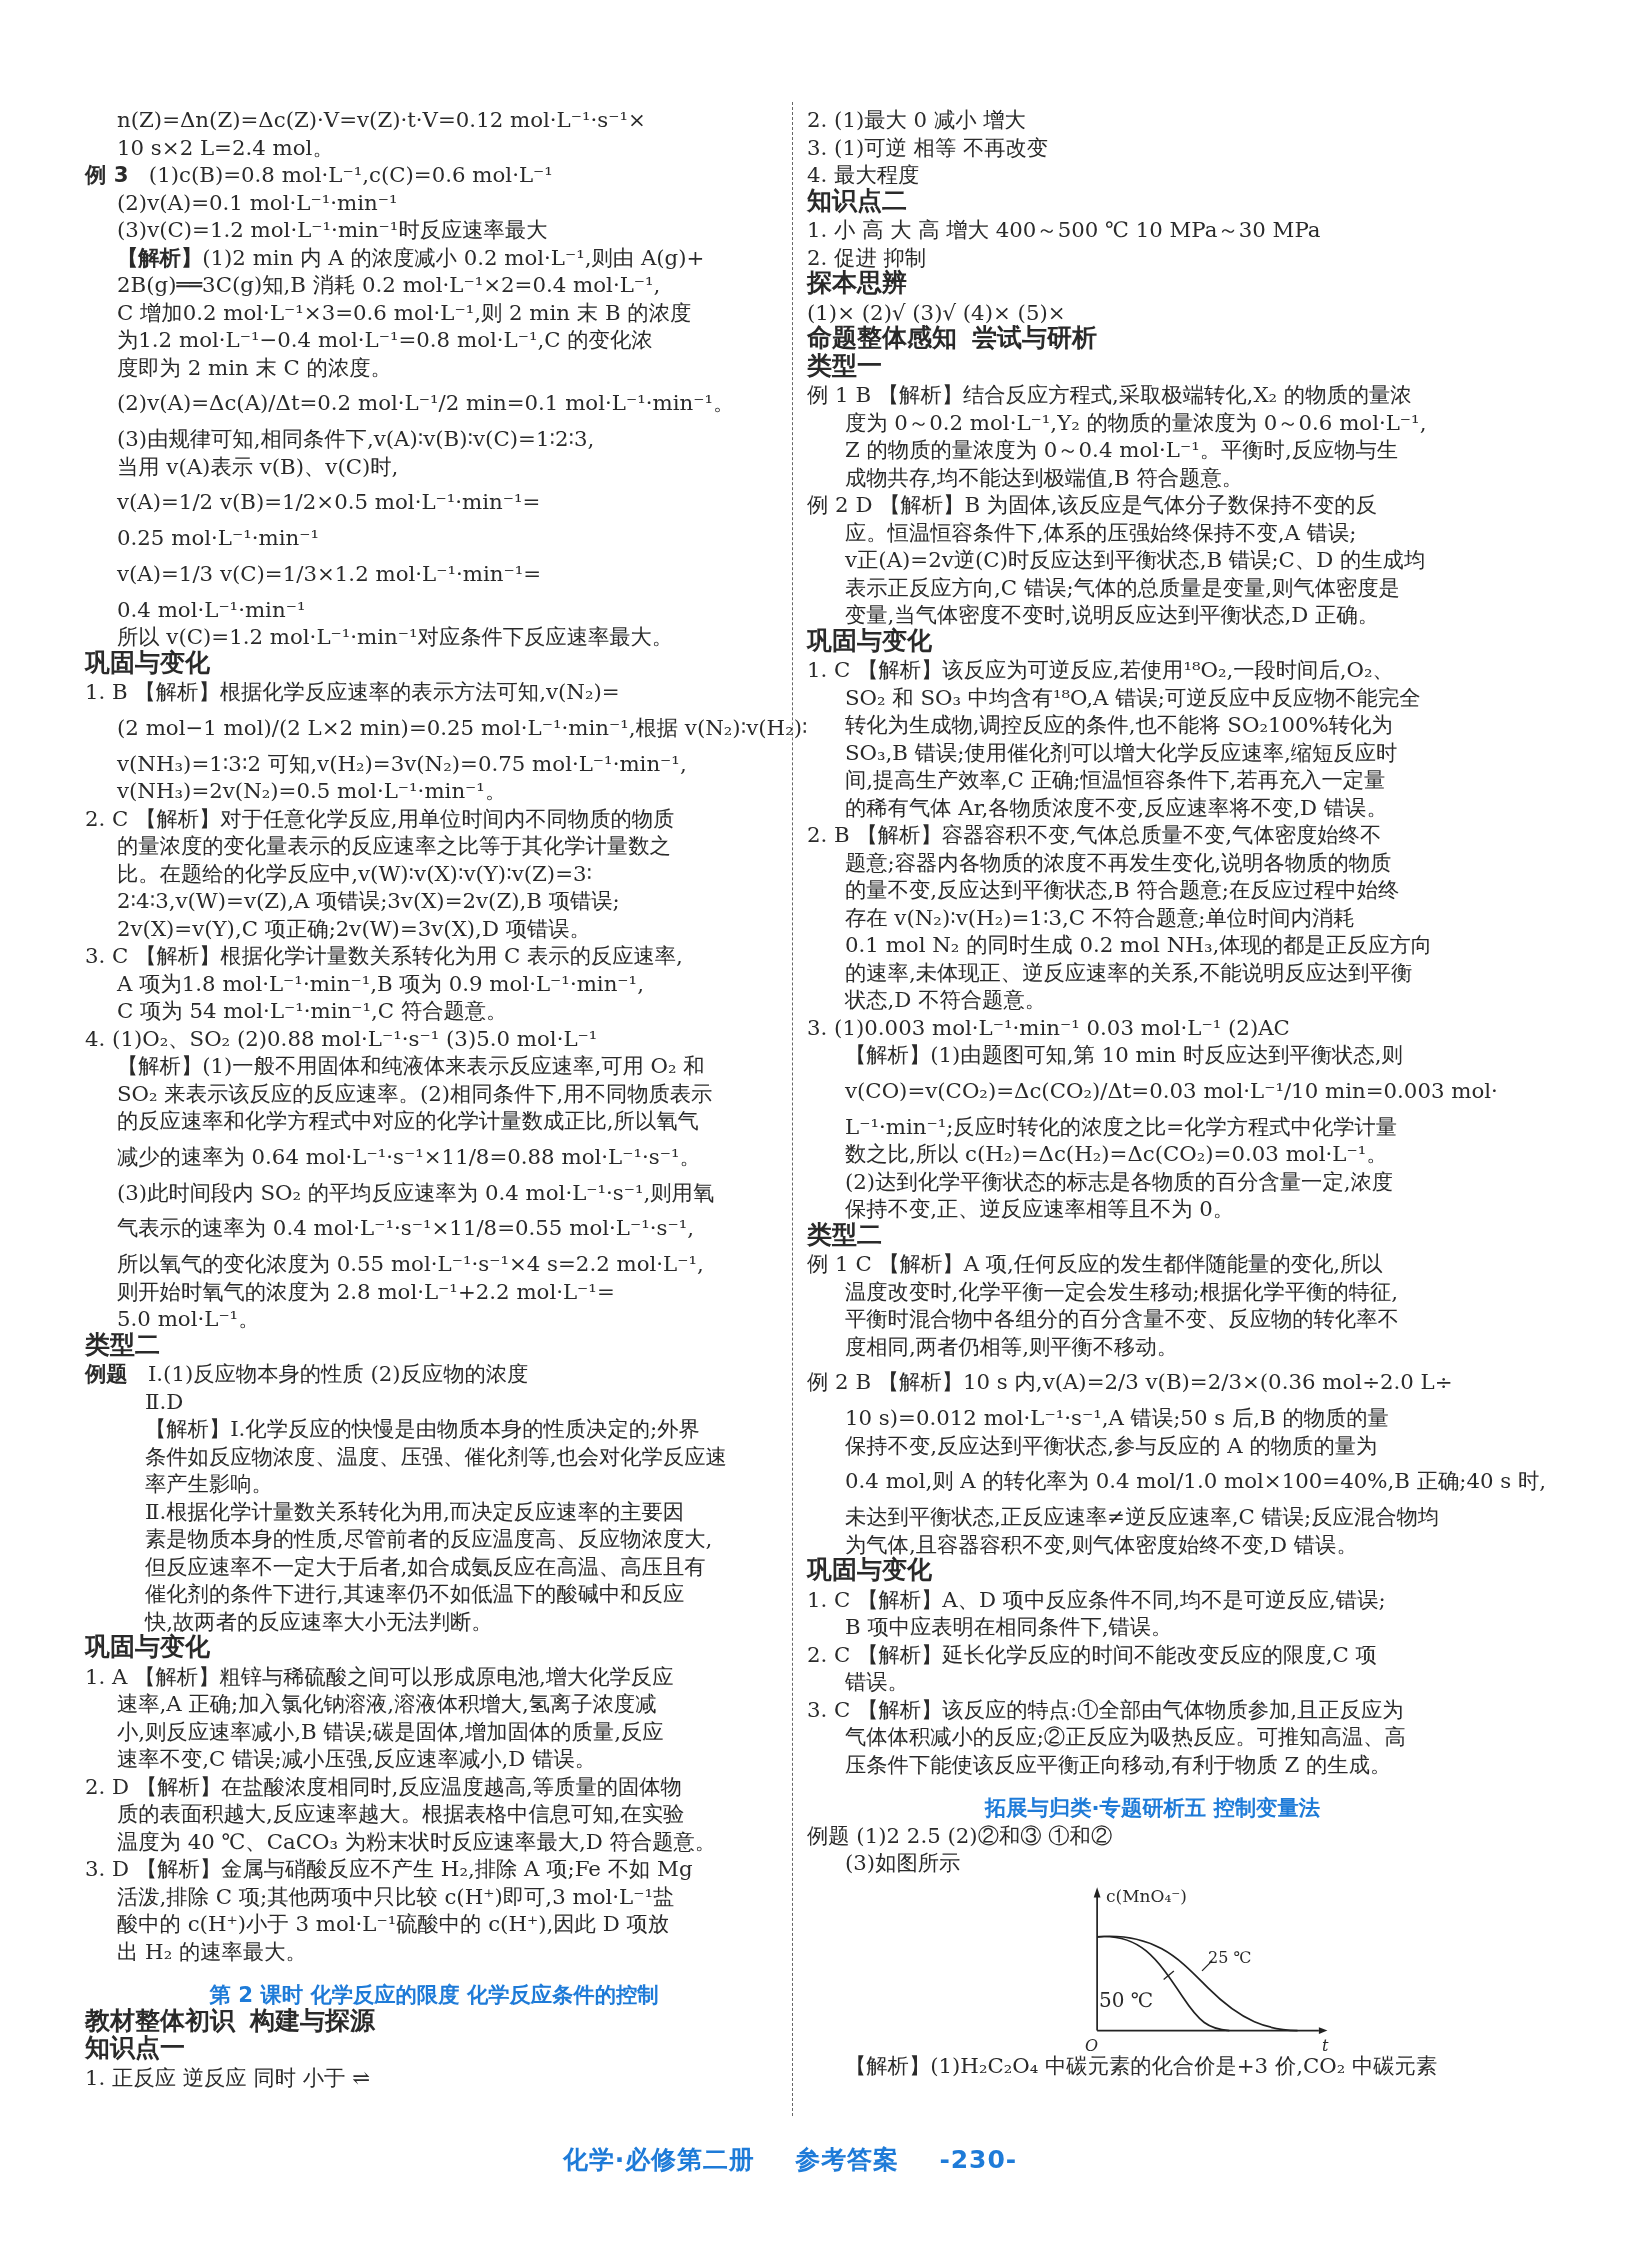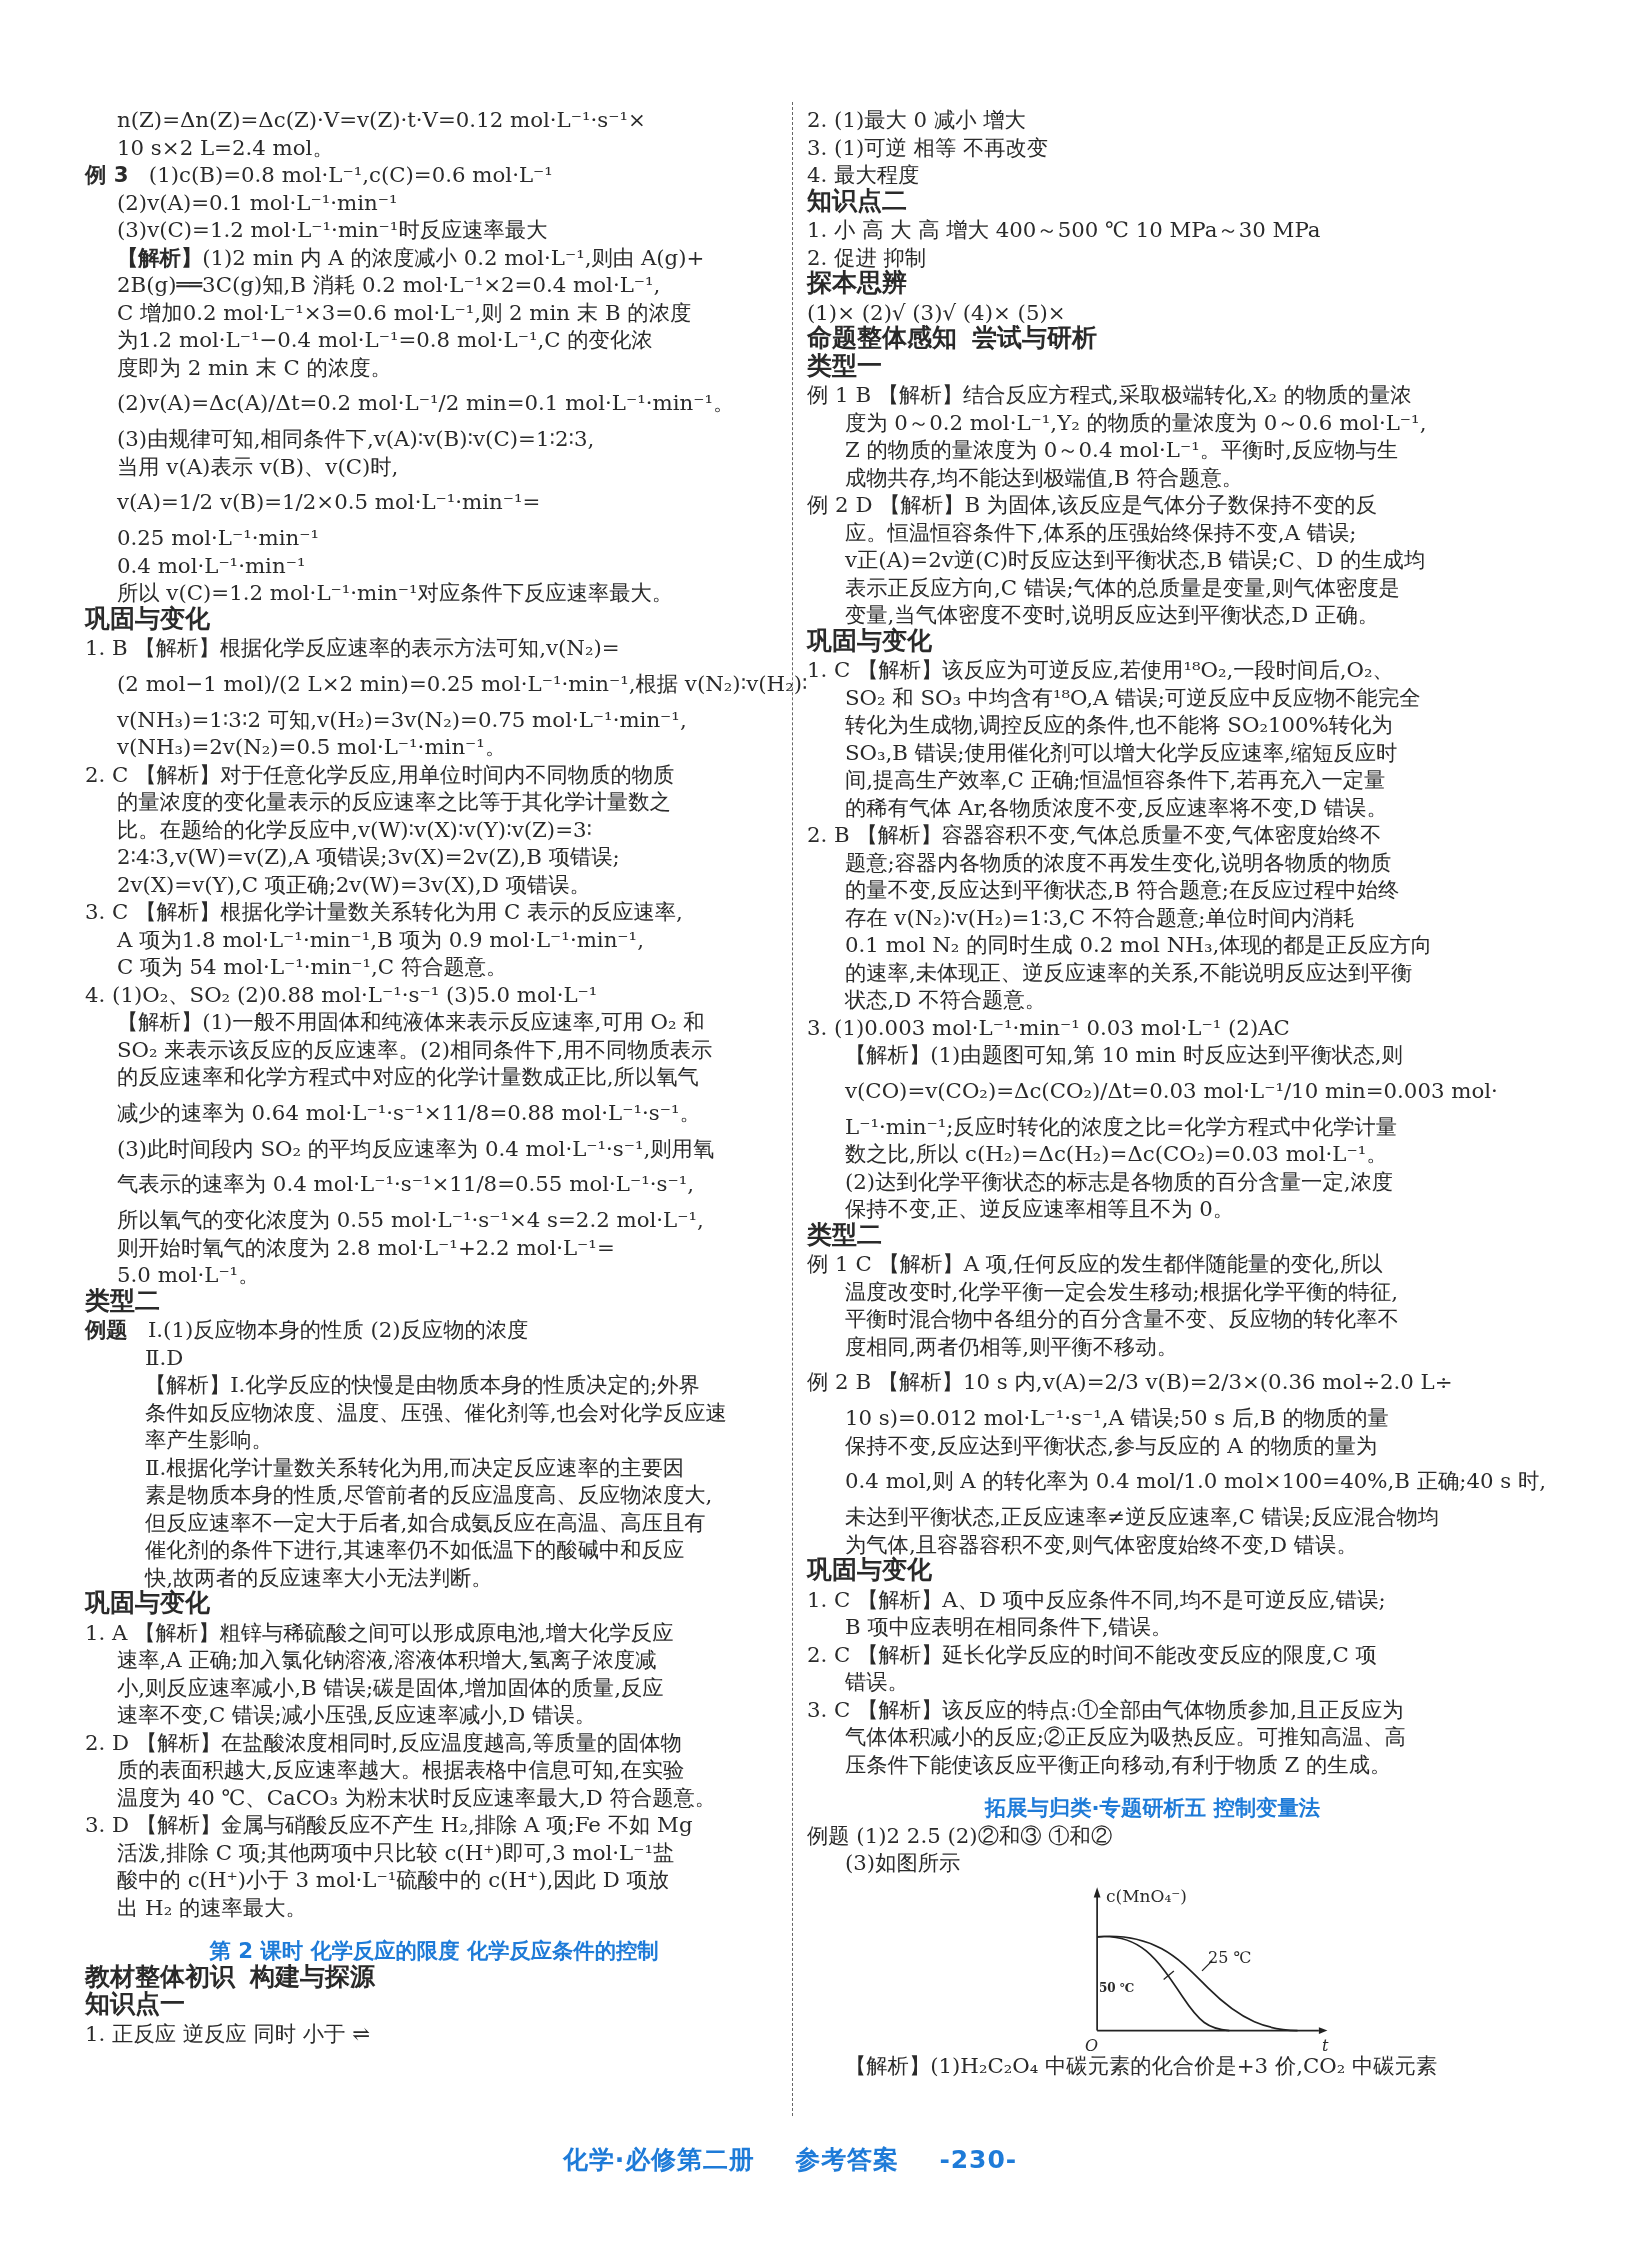--- a/index.html
+++ b/index.html
@@ -48,20 +48,21 @@
     </div>
     <div class="ln ind">2B(g)══3C(g)知,B 消耗 0.2 mol·L⁻¹×2=0.4 mol·L⁻¹,</div>
     <div class="ln ind">C 增加0.2 mol·L⁻¹×3=0.6 mol·L⁻¹,则 2 min 末 B 的浓度</div>
     <div class="ln ind">为1.2 mol·L⁻¹−0.4 mol·L⁻¹=0.8 mol·L⁻¹,C 的变化浓</div>
     <div class="ln ind">度即为 2 min 末 C 的浓度。</div>
     <div class="ln ind tall">(2)v(A)=Δc(A)/Δt=0.2 mol·L⁻¹/2 min=0.1 mol·L⁻¹·min⁻¹。</div>
     <div class="ln ind">(3)由规律可知,相同条件下,v(A)∶v(B)∶v(C)=1∶2∶3,</div>
     <div class="ln ind">当用 v(A)表示 v(B)、v(C)时,</div>
     <div class="ln ind tall">v(A)=1/2 v(B)=1/2×0.5 mol·L⁻¹·min⁻¹=</div>
     <div class="ln ind">0.25 mol·L⁻¹·min⁻¹</div>
+    <div class="ln ind tall">v(A)=1/3 v(C)=1/3×1.2 mol·L⁻¹·min⁻¹=</div>
     <div class="ln ind">0.4 mol·L⁻¹·min⁻¹</div>
     <div class="ln ind">所以 v(C)=1.2 mol·L⁻¹·min⁻¹对应条件下反应速率最大。</div>
     <div class="ln hd">巩固与变化</div>
     <div class="ln">1. B 【解析】根据化学反应速率的表示方法可知,v(N₂)=</div>
     <div class="ln ind tall">(2 mol−1 mol)/(2 L×2 min)=0.25 mol·L⁻¹·min⁻¹,根据 v(N₂)∶v(H₂)∶</div>
     <div class="ln ind">v(NH₃)=1∶3∶2 可知,v(H₂)=3v(N₂)=0.75 mol·L⁻¹·min⁻¹,</div>
     <div class="ln ind">v(NH₃)=2v(N₂)=0.5 mol·L⁻¹·min⁻¹。</div>
     <div class="ln">2. C 【解析】对于任意化学反应,用单位时间内不同物质的物质</div>
     <div class="ln ind">的量浓度的变化量表示的反应速率之比等于其化学计量数之</div>
     <div class="ln ind">比。在题给的化学反应中,v(W)∶v(X)∶v(Y)∶v(Z)=3∶</div>
@@ -182,21 +183,21 @@
         <polygon points="300,176 310,180 300,184" fill="#222"></polygon>
         <line x1="40" y1="180" x2="40" y2="22" stroke="#222" stroke-width="2"></line>
         <polygon points="36,24 40,12 44,24" fill="#222"></polygon>
         <path d="M40,70 C90,66 110,95 140,140 C160,170 170,178 195,180" stroke="#222" stroke-width="2" fill="none"></path>
         <path d="M40,70 C110,64 140,100 170,130 C210,170 240,179 275,180" stroke="#222" stroke-width="2" fill="none"></path>
         <line x1="130" y1="110" x2="118" y2="120" stroke="#222" stroke-width="1.5"></line>
         <line x1="163" y1="110" x2="175" y2="98" stroke="#222" stroke-width="1.5"></line>
       </svg>
       <span style="position:absolute;left:43px;top:6.8px;font-size:17px;">c(MnO₄⁻)</span>
       <span style="position:absolute;left:145px;top:67px;font-size:16px;">25 ℃</span>
-      <span style="position:absolute;left:36px;top:98px;font-size:12px;font-weight:bold;">50 ℃</span>
+      <span style="position:absolute;left:36px;top:110px;font-size:20px;">50 ℃</span>
       <span style="position:absolute;left:22px;top:155px;font-size:16px;font-style:italic;">O</span>
       <span style="position:absolute;left:259px;top:155px;font-size:16px;font-style:italic;">t</span>
     </div>
 
     <div class="ln ind2">【解析】(1)H₂C₂O₄ 中碳元素的化合价是+3 价,CO₂ 中碳元素</div>
   </div>
 
   <div class="footer">
     <span>化学·必修第二册</span>
     <span>参考答案</span>

